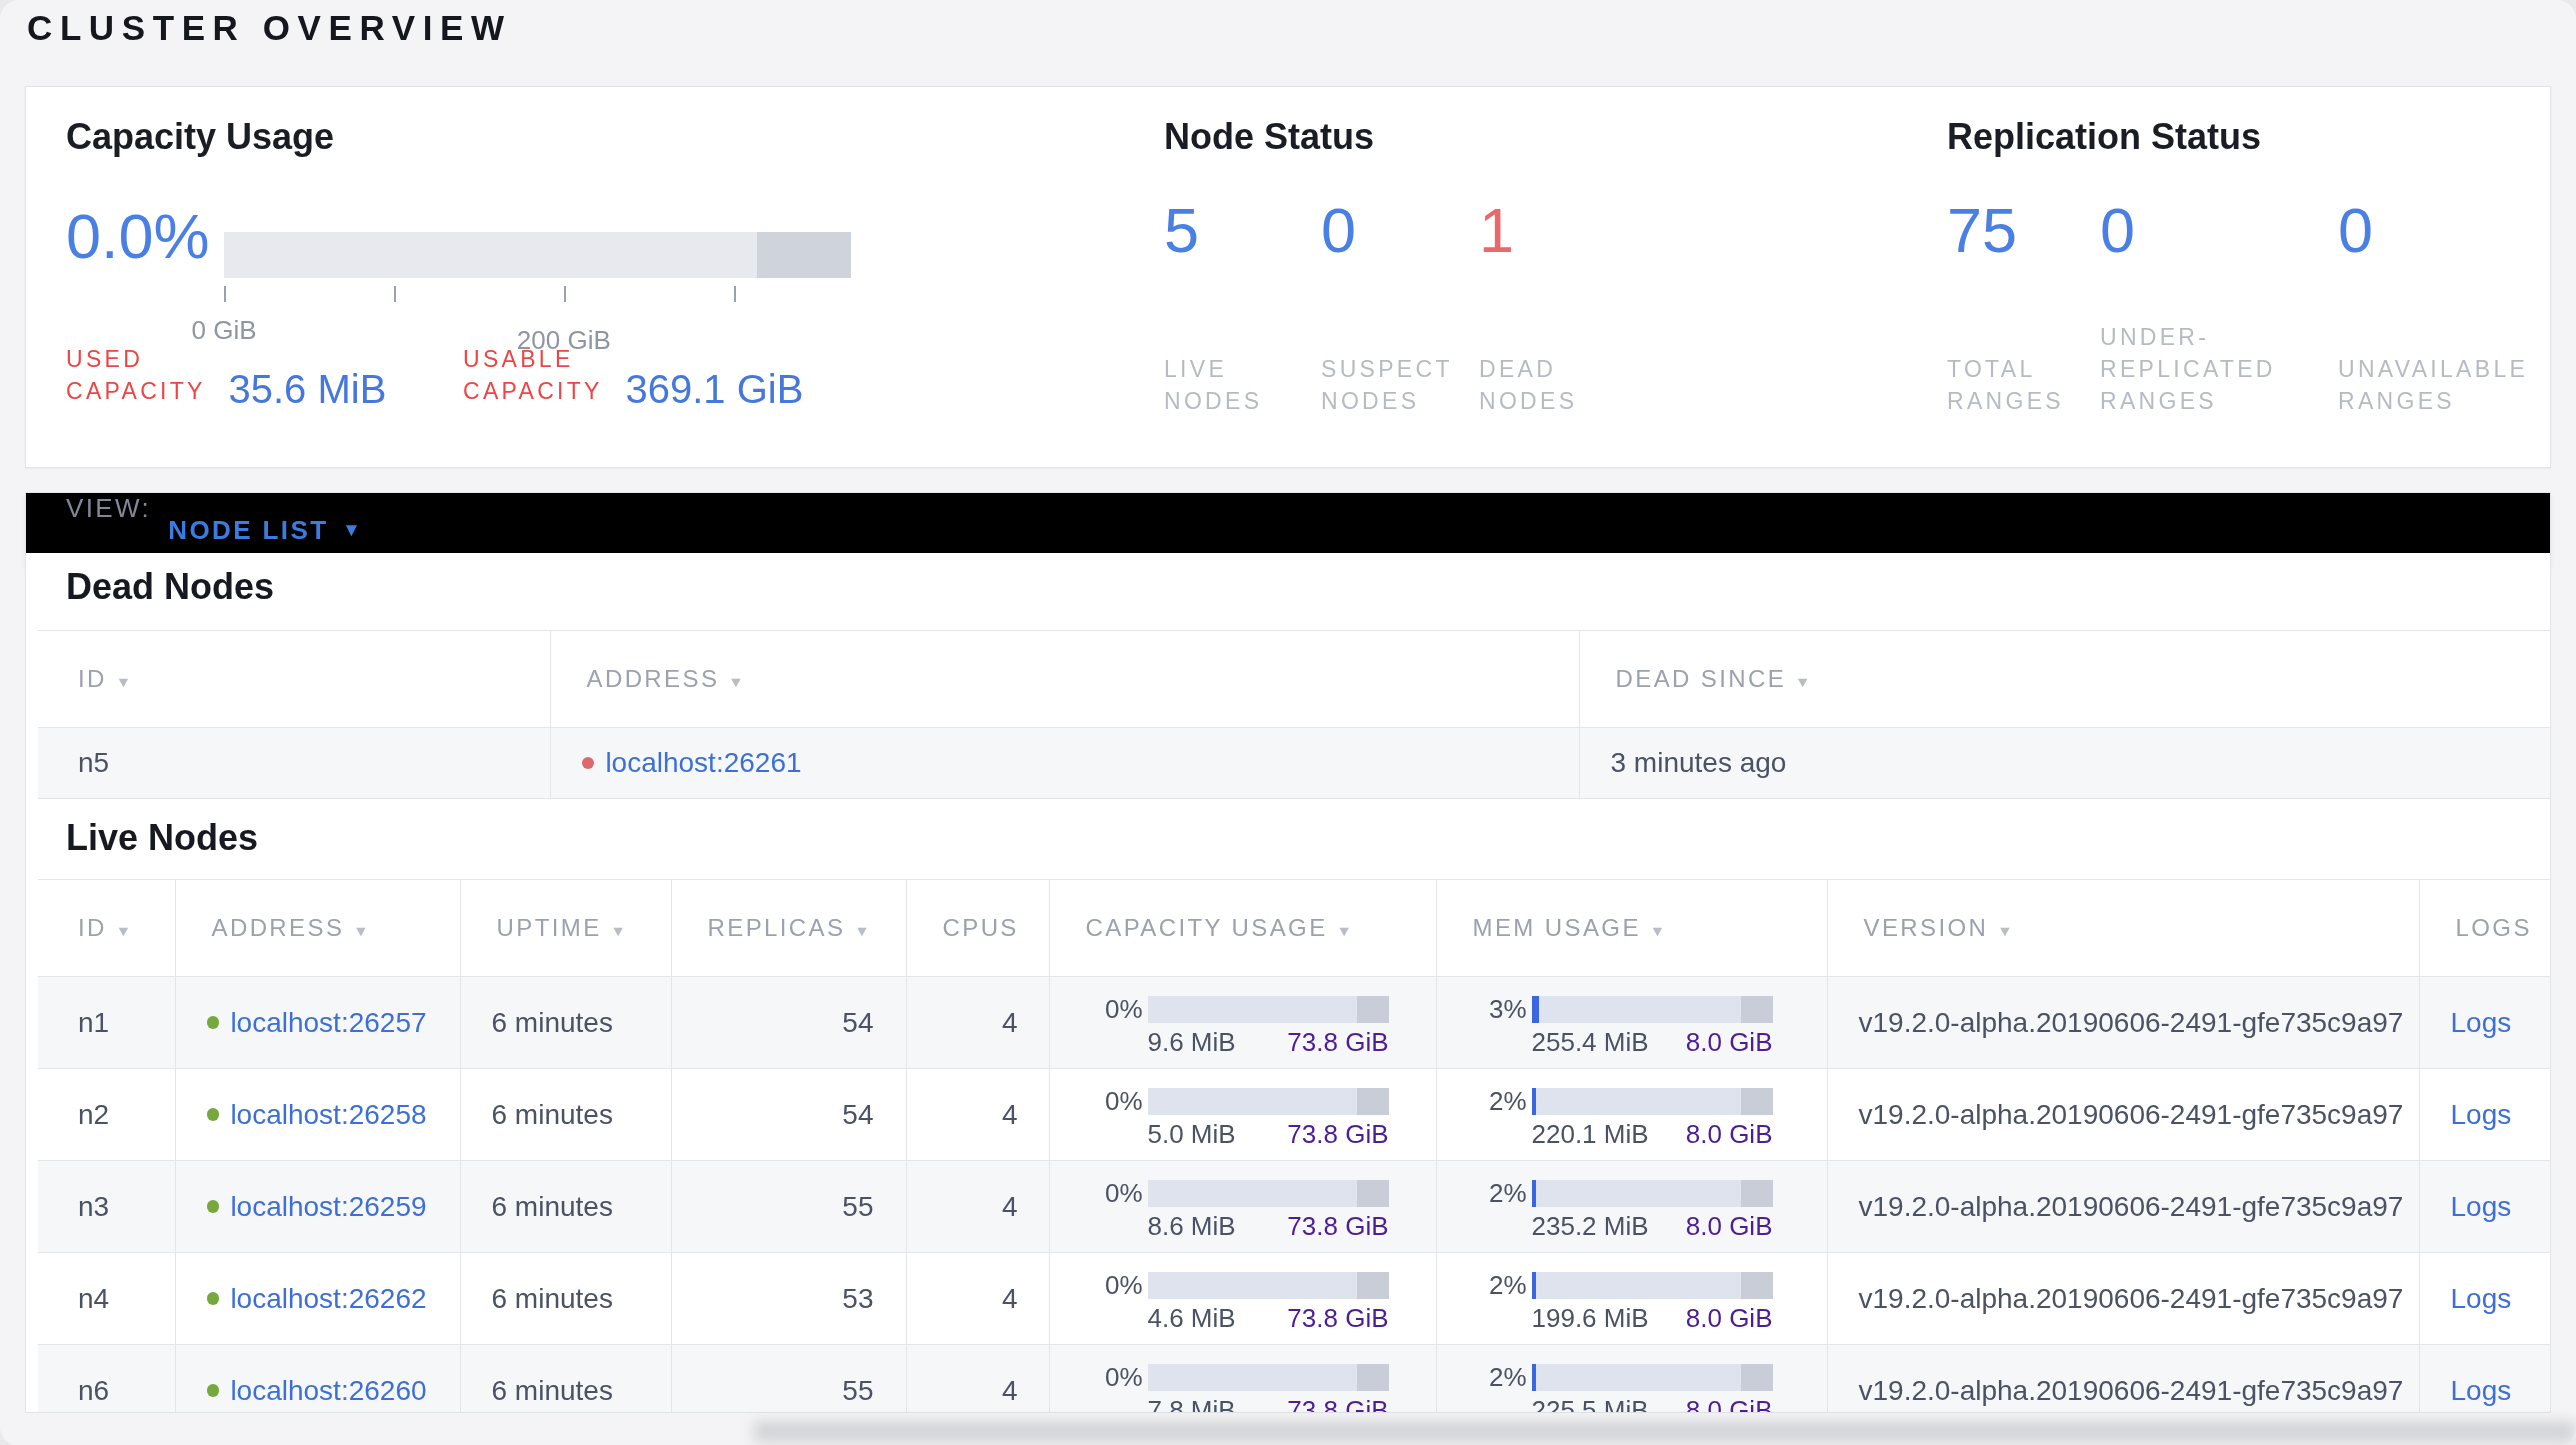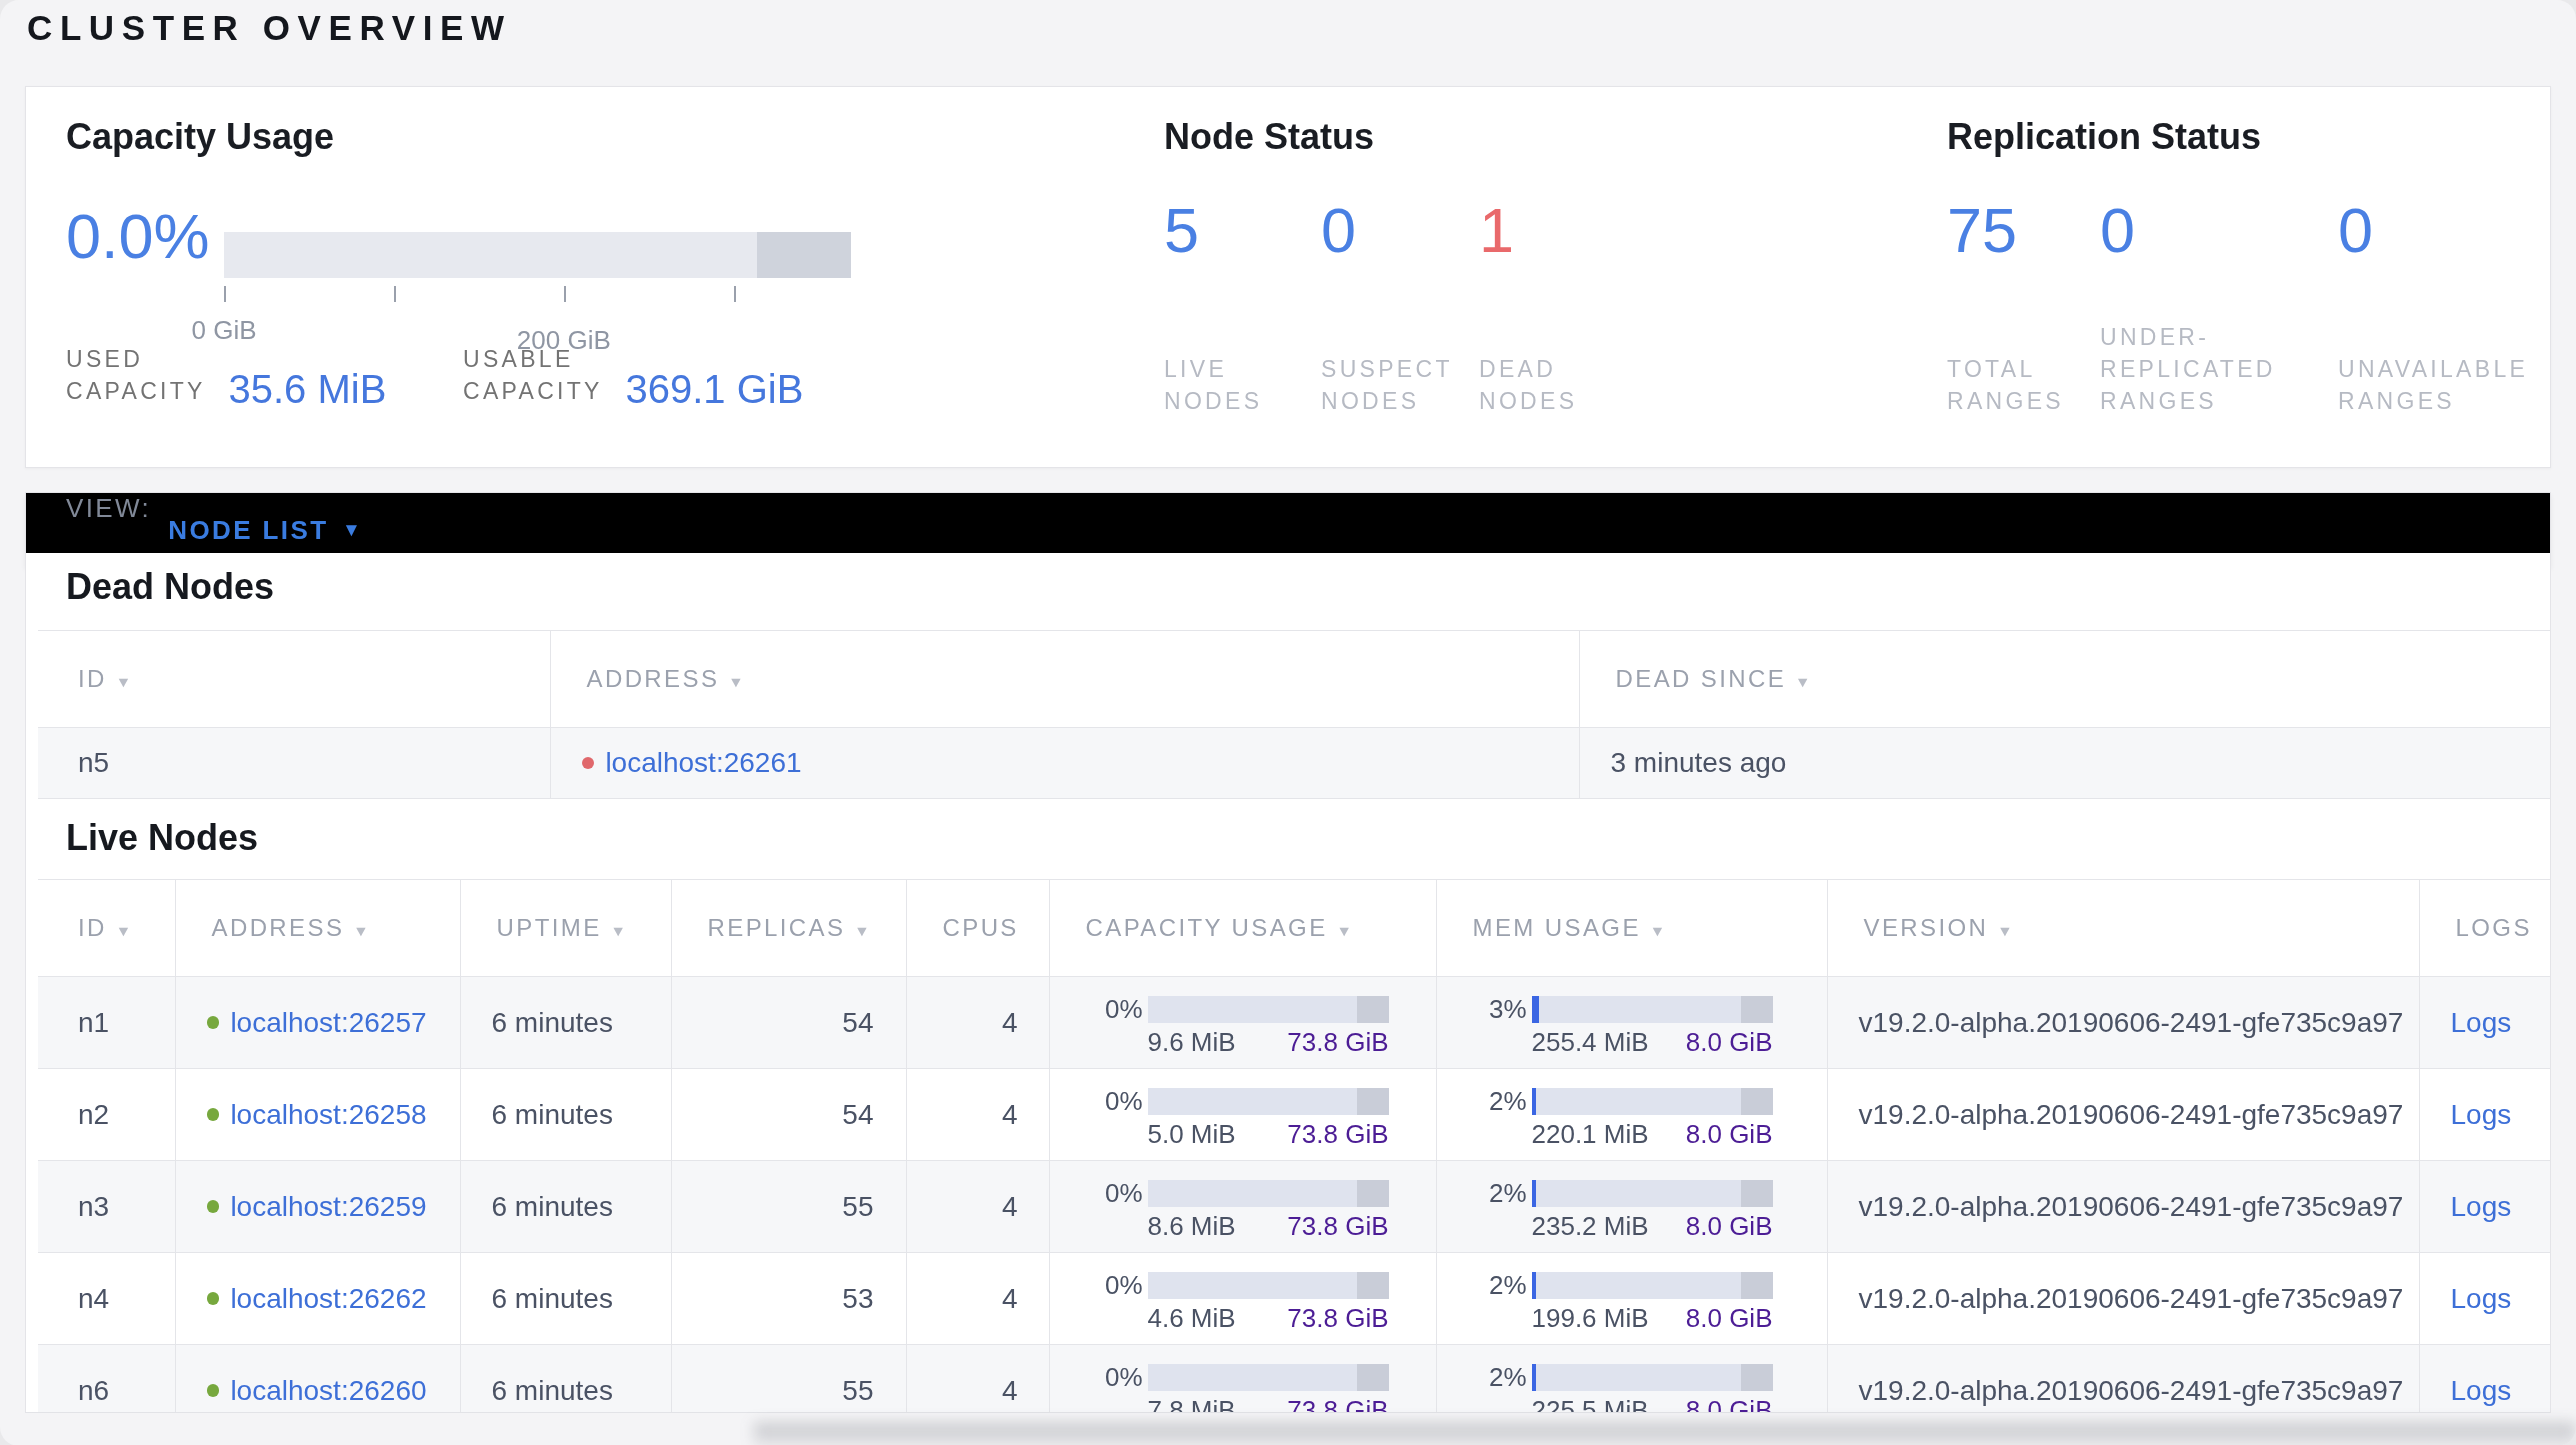--- a/index.html
+++ b/index.html
@@ -32,21 +32,21 @@
   .cap-bar .endseg { position:absolute; left:85%; right:0; top:0; bottom:0; background:#cfd3dc; }
   .cap-axis { position:absolute; left:198px; top:199px; width:627px; height:17px; }
   .cap-axis .tick { position:absolute; top:0; width:1.9px; height:16px; background:#9aa0ac; }
   .cap-axis .tick.t0 { left:0; } .cap-axis .tick.t1 { left:27.1%; }
   .cap-axis .tick.t2 { left:54.2%; } .cap-axis .tick.t3 { left:81.3%; }
   .tick-label { position:absolute; top:29px; width:134px; text-align:center;
     font-size:26px; color:#8f96a3; }
   .tick-label.l0 { left:-67px; } .tick-label.l2 { left:calc(54.2% - 67px);margin-top:10px; }
 
   .cap-stat { position:absolute; display:flex; align-items:flex-end; }
-  .cap-stat .slabel { width:153px; font-size:23px; letter-spacing:3.3px; color:#737373; line-height:32px; padding-bottom:2.9px; }
+  .cap-stat .slabel { width:153px; font-size:23px; letter-spacing:3.3px; color:#ef4444; line-height:32px; padding-bottom:2.9px; }
   .cap-stat .sval { font-size:40px; color:#4577dd; margin-left:9.5px; line-height:42px; }
   .stat-used { left:40px; top:256px; }
   .stat-usable { left:437px; top:256px; }
 
   .metric { position:absolute; }
   .metric .mlabel {
     position:absolute; left:0; top:122px; height:101px; width:100%;
     display:flex; align-items:flex-end;
     font-size:23px; letter-spacing:3.3px; color:#b6bac3; line-height:32px;
   }

